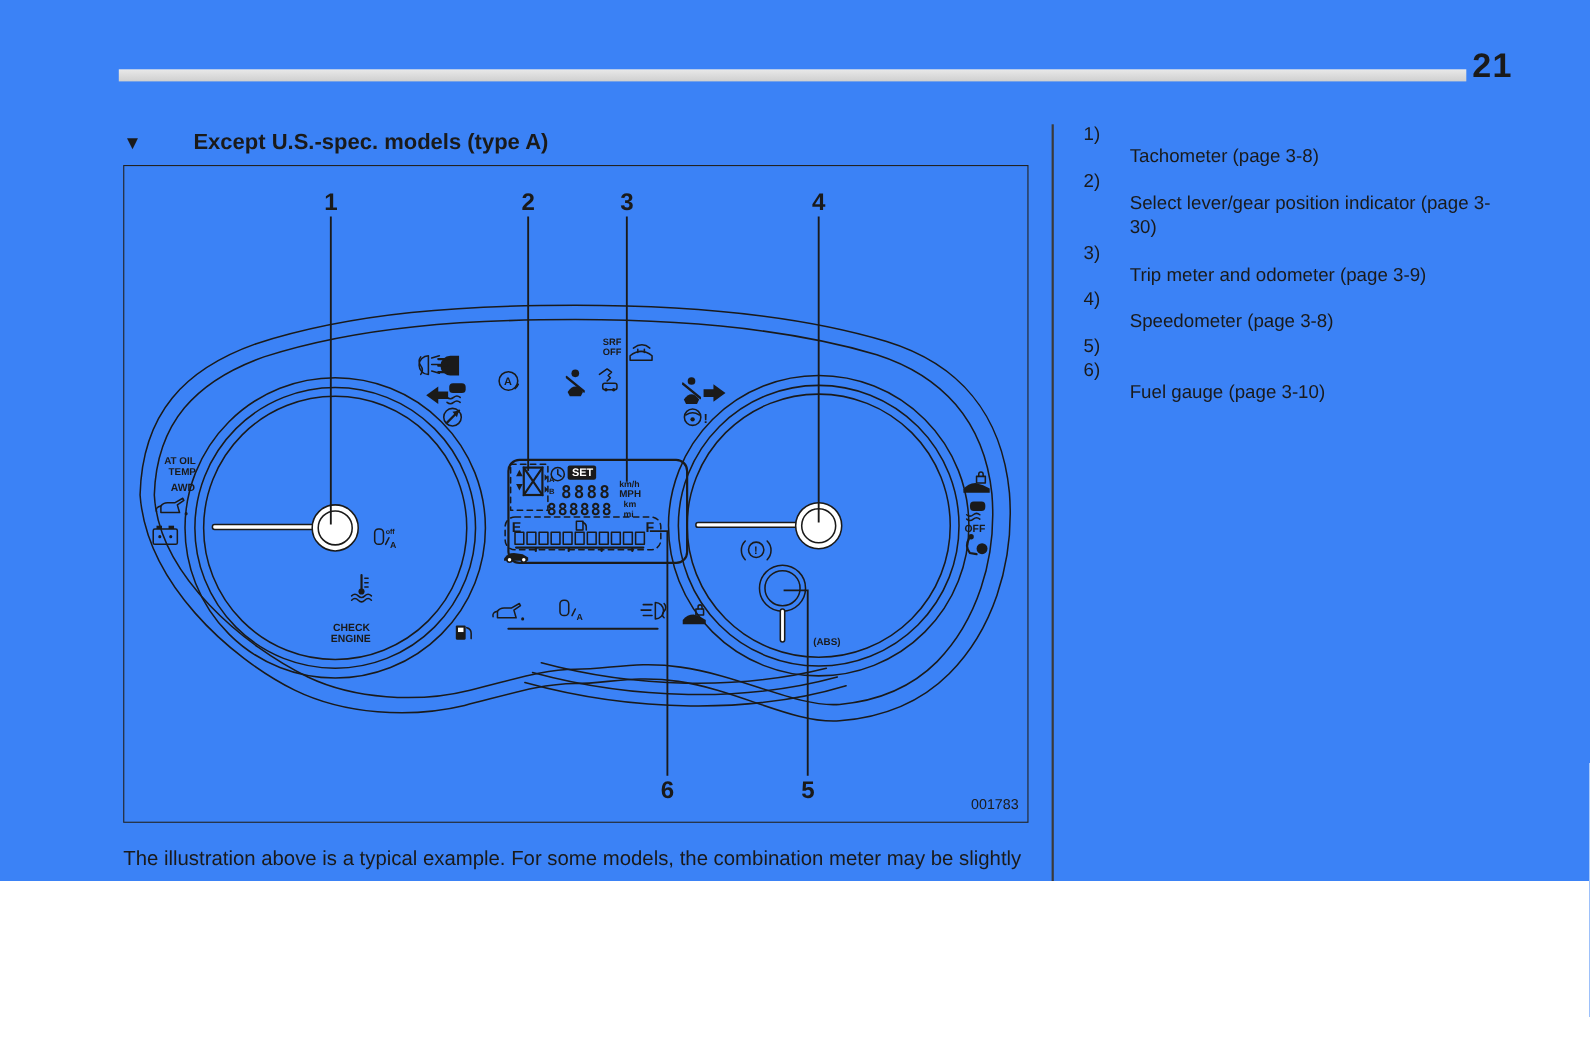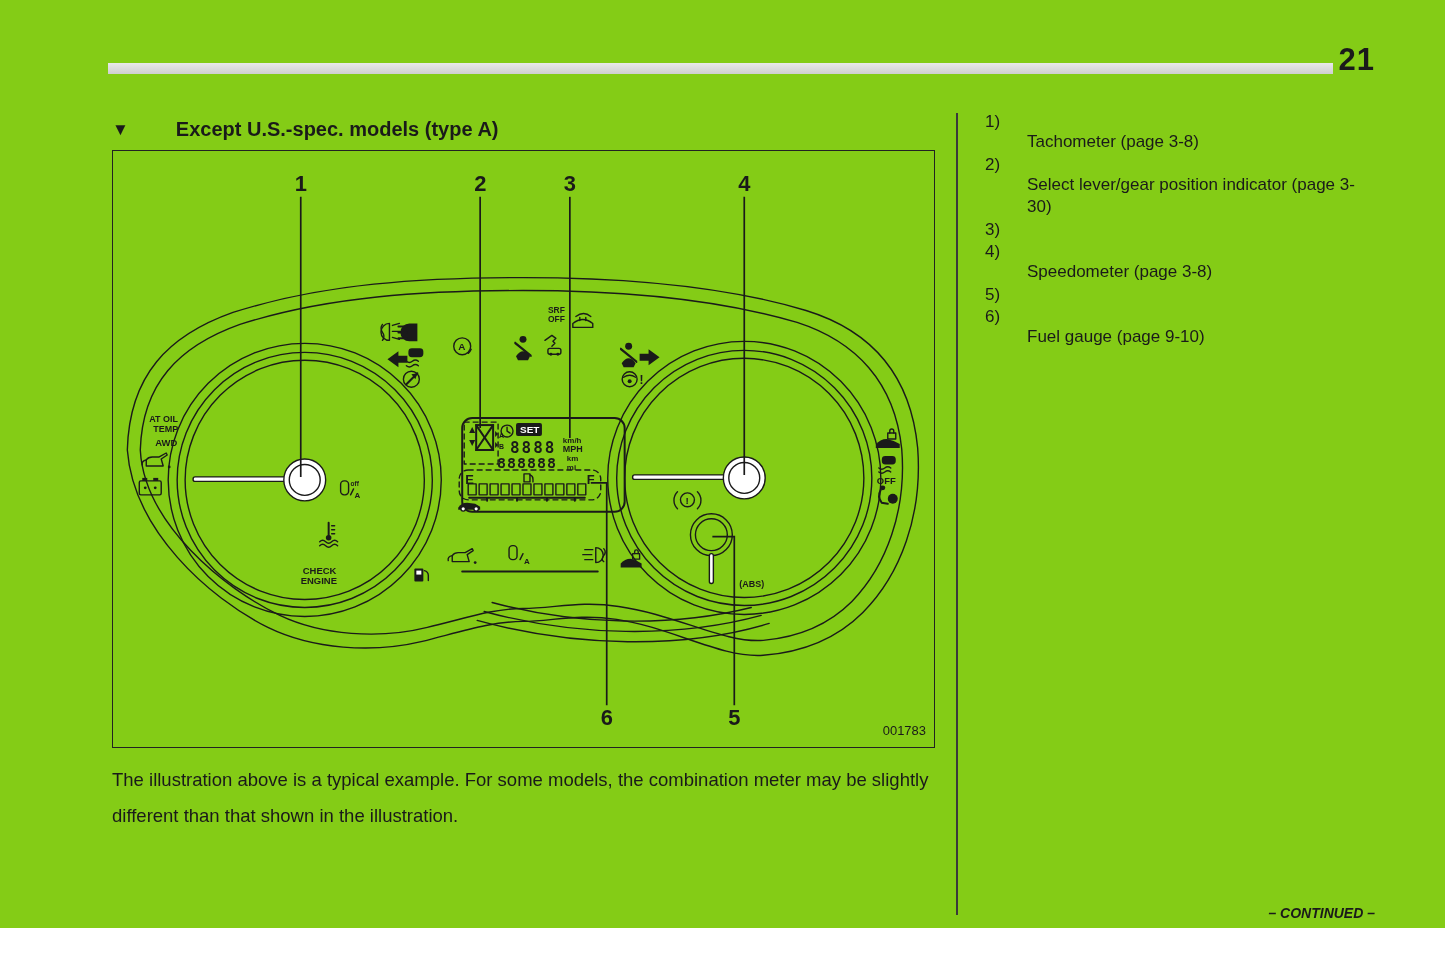--- a/index.html
+++ b/index.html
@@ -1,16 +1,16 @@
 <!DOCTYPE html>
 <html><head>
 <meta charset="utf-8">
 <style>
   html,body{margin:0;padding:0;background:#ffffff;}
-  #page{position:relative;width:1445px;height:928px;background:#84cc16;overflow:hidden;
+  #page{position:relative;width:1445px;height:801px;background:#3b82f6;overflow:hidden;
         font-family:"Liberation Sans",sans-serif;color:#1a1a1a;text-decoration:underline;}
   
   .hdr-bar{position:absolute;left:108px;top:63px;width:1225px;height:11px;
            background:linear-gradient(#e9e9e9,#cfcfcf);}
   .page-num{position:absolute;top:42px;right:70px;font-size:31px;font-weight:bold;letter-spacing:1px;}
   
   .heading{position:absolute;left:112px;top:118px;display:flex;align-items:center;gap:14px;}
   .heading .tri{font-size:17px;line-height:1;}
   .heading .txt{font-size:20px;font-weight:bold;margin-left:33px;}
   
@@ -320,29 +320,30 @@
     <div class="legend-row">
       <span class="legend-num">1)</span>
       <span class="legend-text">Tachometer (page 3-8)</span>
     </div>
     <div class="legend-row">
       <span class="legend-num">2)</span>
       <span class="legend-text">Select lever/gear position indicator (page 3-30)</span>
     </div>
     <div class="legend-row">
       <span class="legend-num">3)</span>
+      <span class="legend-text">Trip meter and odometer (page 3-9)</span>
     </div>
     <div class="legend-row">
       <span class="legend-num">4)</span>
       <span class="legend-text">Speedometer (page 3-8)</span>
     </div>
     <div class="legend-row">
       <span class="legend-num">5)</span>
     </div>
     <div class="legend-row">
       <span class="legend-num">6)</span>
-      <span class="legend-text">Fuel gauge (page 9-10)</span>
+      <span class="legend-text">Fuel gauge (page 3-10)</span>
     </div>
   </div>
 
   <div class="continued">– CONTINUED –</div>
 
 </div>
 
 </body></html>

